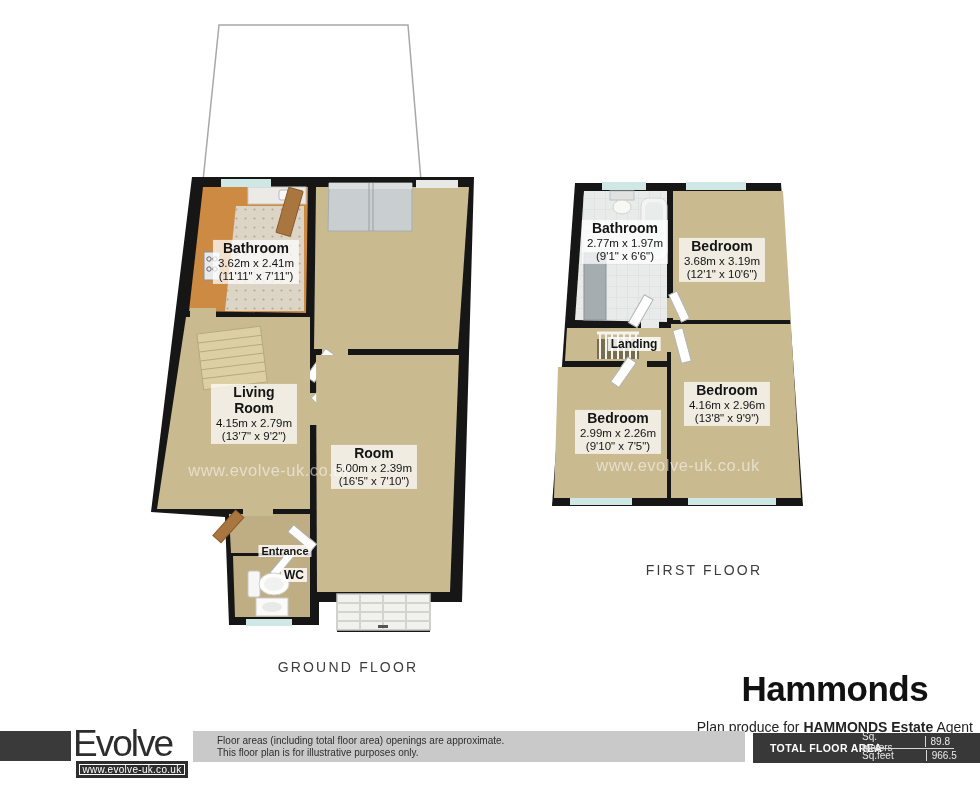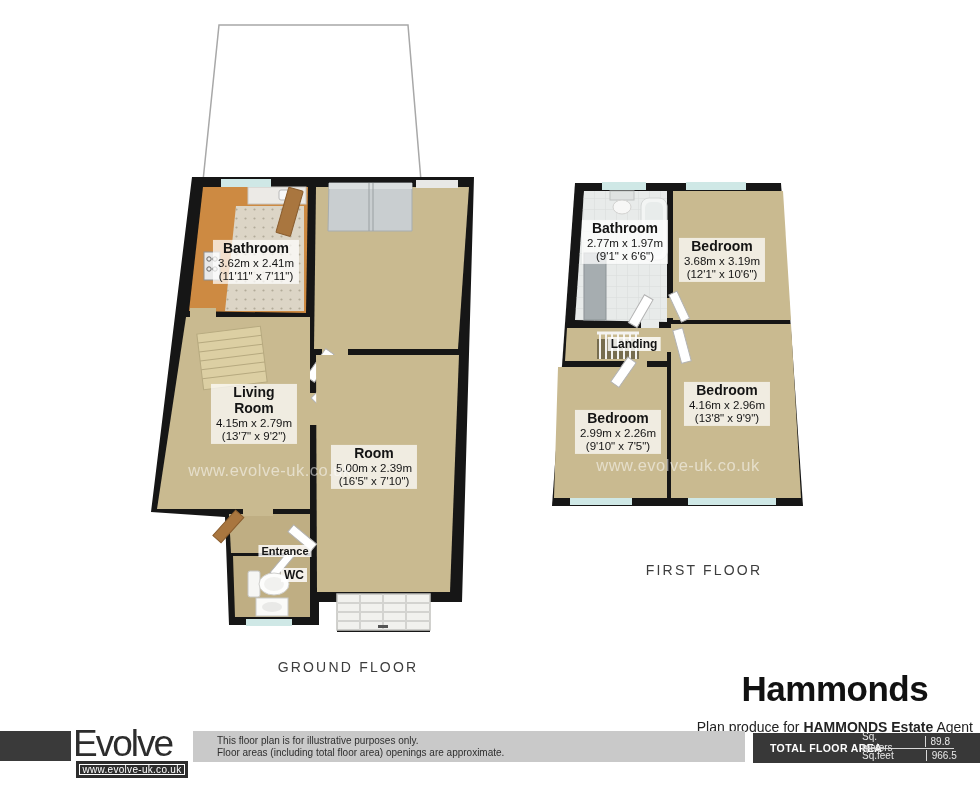--- a/index.html
+++ b/index.html
@@ -214,22 +214,22 @@
   <div class="brand">
     <div class="brand-name">Hammonds</div>
     <div class="brand-credit"><span>Plan produce for </span><b>HAMMONDS Estate</b><span> Agent</span></div>
   </div>
 
   <div class="f-leftbar"></div>
   <div class="f-evolve">Evolve</div>
   <div class="f-url">www.evolve-uk.co.uk</div>
 
   <div class="f-disclaimer">
+    <div>Floor areas (including total floor area) openings are approximate.</div>
     <div>This floor plan is for illustrative purposes only.</div>
-    <div>Floor areas (including total floor area) openings are approximate.</div>
   </div>
 
   <div class="f-total">
     <div class="f-total-label">TOTAL FLOOR AREA</div>
     <div class="f-table">
       <div class="f-row f-row-top">
         <div class="f-cell-label">Sq. meters</div>
         <div class="f-cell-value">89.8</div>
       </div>
       <div class="f-row">

